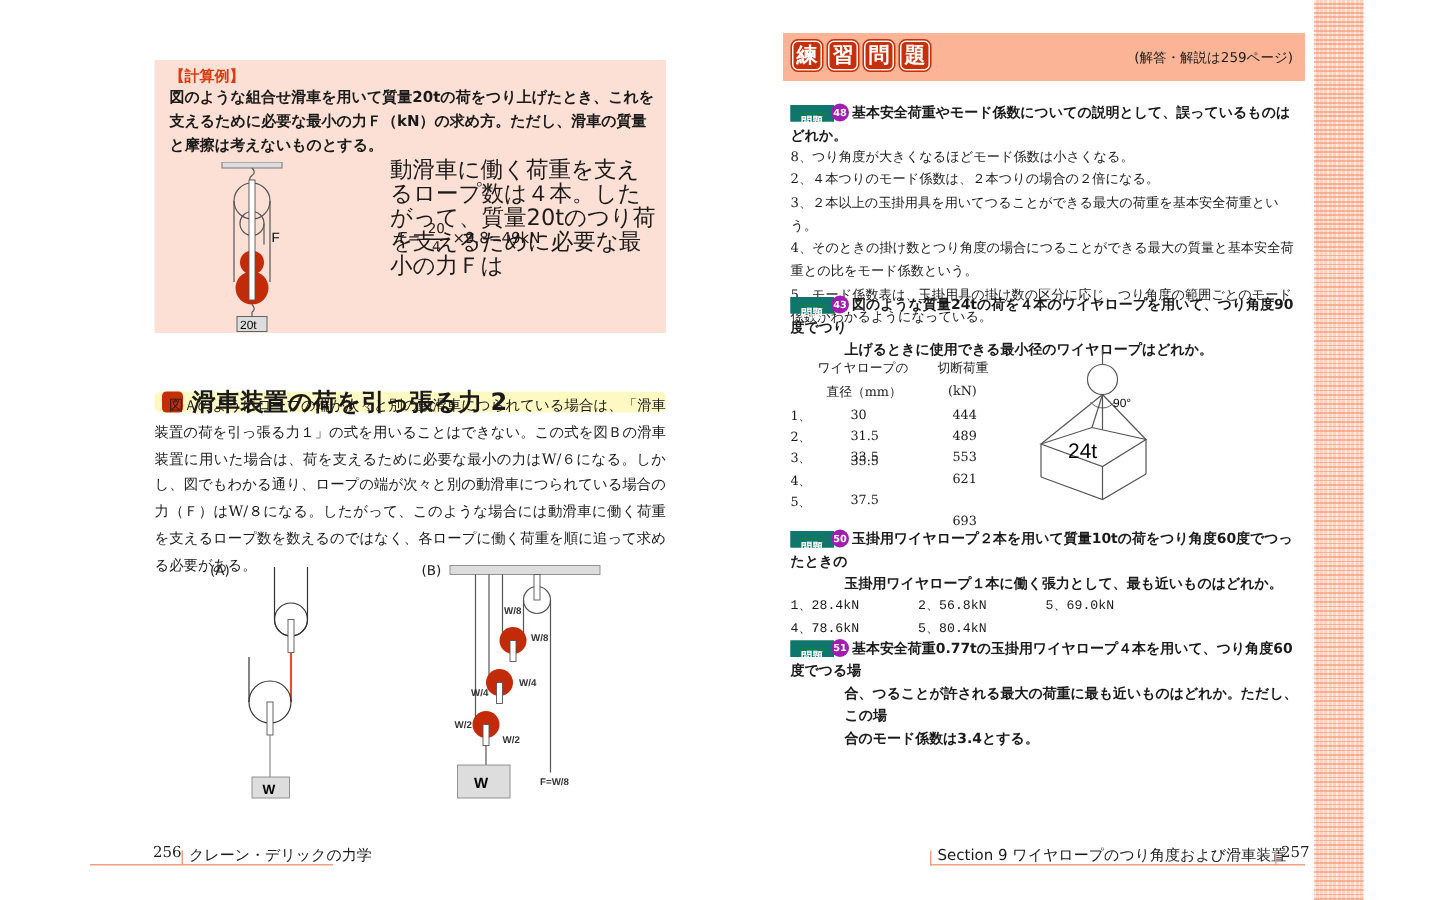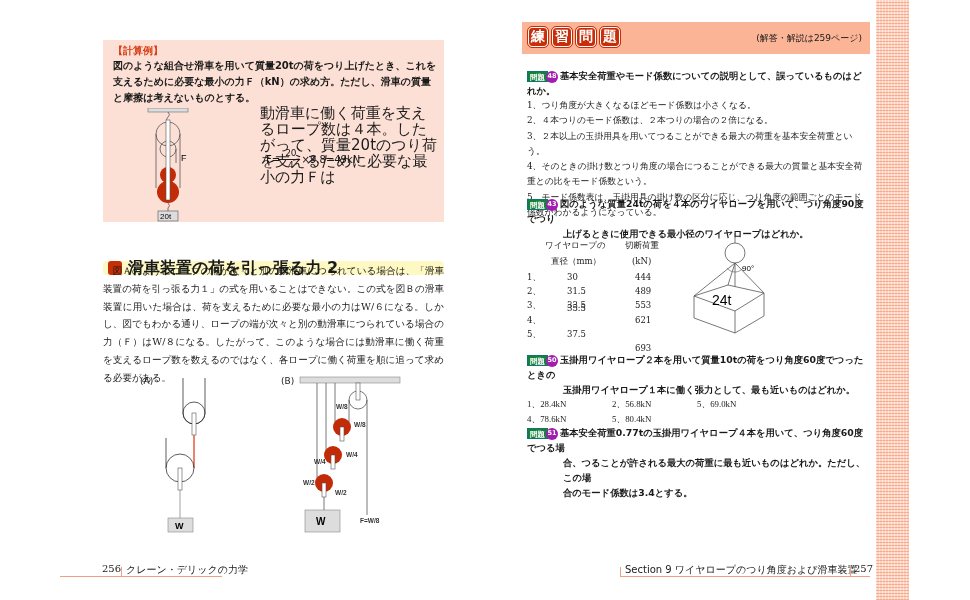--- a/index.html
+++ b/index.html
@@ -31,28 +31,28 @@
   .footer-left .pg { position: absolute; left: 42px; top: 0; font-size: 10px; font-family: "DejaVu Serif", serif; }
   .footer-left .tick { position: absolute; left: 61px; top: 4px; width: 1px; height: 10px; background: #f0a080; }
   .footer-left .title { position: absolute; left: 66px; top: 0; font-size: 10px; white-space: nowrap; }
 
   
   .exercise-header { position: absolute; left: 522px; top: 22px; width: 348px; height: 32px; background: #fbb496; }
   .ex-kanji { position: absolute; top: 5px; width: 20px; height: 20px; background: #c62f0a; border: 1.5px solid #fff; outline: 1px solid #c62f0a; border-radius: 4px; color: #fff; font-size: 14px; font-weight: bold; display: flex; align-items: center; justify-content: center; }
   .ex-ref { position: absolute; right: 8px; top: 10px; font-size: 9px; }
 
   .q-badge { display: inline-flex; align-items: center; vertical-align: middle; margin-right: 2px; }
-  .q-tag { background: #15803d; color: #fff; font-size: 7.5px; padding: 0 2px; height: 11px; line-height: 11px; border: 1px solid #0f766e; font-weight: bold; }
+  .q-tag { background: #15803d; color: #fff; font-size: 7.5px; padding: 0 2px; height: 11px; line-height: 11px; border: 5px solid #0f766e; font-weight: bold; }
   .q-num { width: 12px; height: 12px; border-radius: 50%; background: #a21caf; color: #fff; font-size: 6.5px; display: inline-flex; align-items: center; justify-content: center; margin-left: -2px; font-weight: bold; }
 
   .question { position: absolute; left: 527px; width: 340px; }
   .q-stem { font-size: 9.3px; font-weight: bold; line-height: 15px; }
   .q-stem .cont { display: block; padding-left: 36px; }
   .q-opt { font-family: "DejaVu Serif", serif; font-size: 8.8px; line-height: 15.3px; }
-  .opts-grid { display: grid; grid-template-columns: 85px 85px 85px; font-family: Liberation Serif, serif; font-size: 8.8px; line-height: 15px; }
+  .opts-grid { display: grid; grid-template-columns: 85px 85px 85px; font-family: Liberation Mono, monospace; font-size: 8.8px; line-height: 15px; }
 
   .wire-table { position: absolute; left: 527px; top: 240px; font-family: "DejaVu Serif", serif; font-size: 8.5px; }
   .wire-table .hdr { position: absolute; white-space: nowrap; }
   .wire-table .row { position: absolute; white-space: nowrap; }
 
   .footer-right { position: absolute; left: 620px; top: 563px; width: 250px; height: 14px; border-bottom: 1px solid #f0a080; }
   .footer-right .tick { position: absolute; left: 0; top: 4px; width: 1px; height: 10px; background: #f0a080; }
   .footer-right .tick2 { position: absolute; left: 230px; top: 4px; width: 1px; height: 10px; background: #f0a080; }
   .footer-right .title { position: absolute; left: 5px; top: 0; font-size: 10px; white-space: nowrap; }
   .footer-right .pg { position: absolute; left: 234px; top: 0; font-size: 10px; font-family: "DejaVu Serif", serif; }
@@ -170,21 +170,21 @@
   <span class="ex-ref">(解答・解説は259ページ)</span>
 </div>
 
 <div class="question" style="top:68px">
   <div class="q-stem">
     <span class="q-badge">
         <span class="q-tag">問題</span>
         <span class="q-num">48</span>
       </span><span>基本安全荷重やモード係数についての説明として、誤っているものはどれか。</span>
   </div>
-  <div class="q-opt">1、つり角度が大きくなるほどモード係数は小さくなる。</div>
+  <div class="q-opt">8、つり角度が大きくなるほどモード係数は小さくなる。</div>
   <div class="q-opt">2、４本つりのモード係数は、２本つりの場合の２倍になる。</div>
   <div class="q-opt">3、２本以上の玉掛用具を用いてつることができる最大の荷重を基本安全荷重という。</div>
   <div class="q-opt" style="padding-left:0;text-indent:0">4、そのときの掛け数とつり角度の場合につることができる最大の質量と基本安全荷重との比をモード係数という。</div>
   <div class="q-opt">5、モード係数表は、玉掛用具の掛け数の区分に応じ、つり角度の範囲ごとのモード係数がわかるようになっている。</div>
 </div>
 
 <div class="question" style="top:196px">
   <div class="q-stem">
     <span class="q-badge">
         <span class="q-tag">問題</span>

